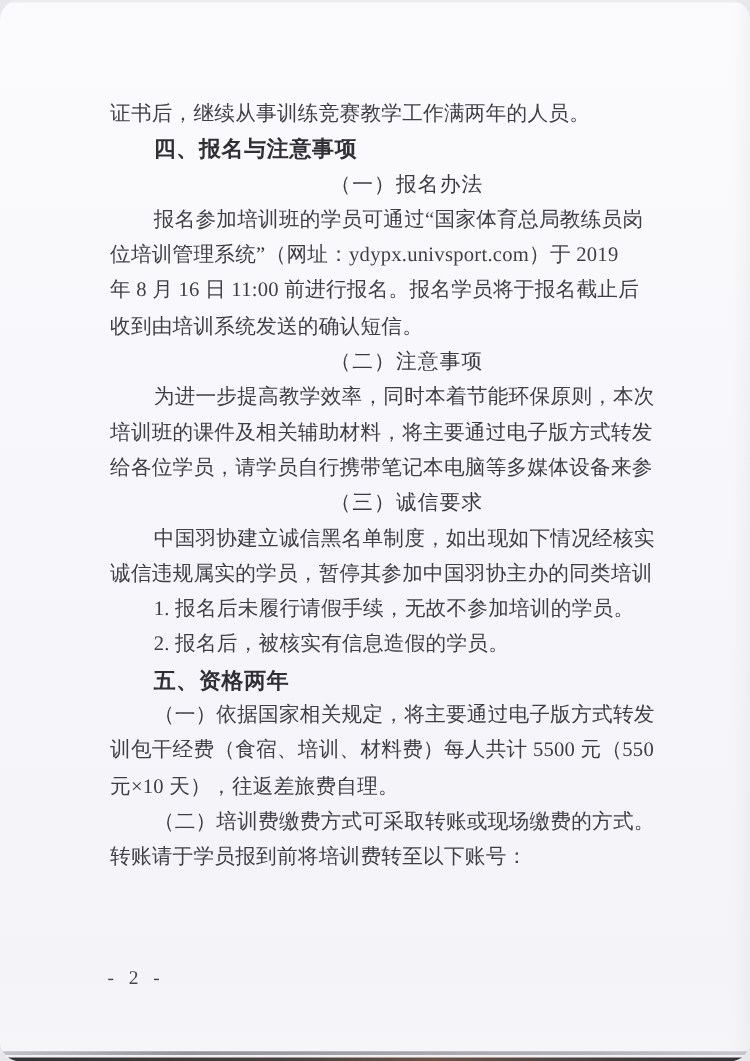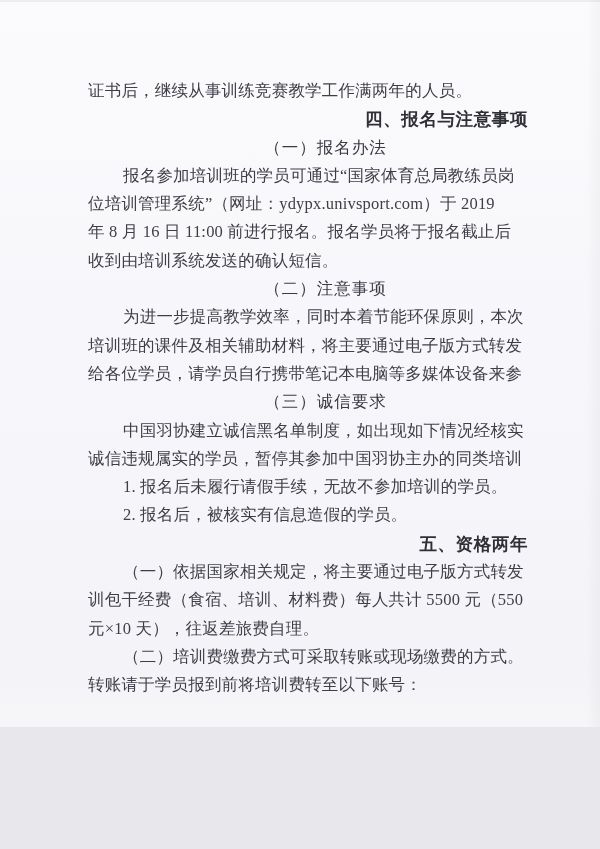--- a/index.html
+++ b/index.html
@@ -1,31 +1,32 @@
 <!DOCTYPE html>
 <html><head>
 <meta charset="utf-8">
 <style>
   html,body{margin:0;padding:0;background:#e8e8ec;}
   .page{
-    position:relative;width:600px;height:727px;overflow:hidden;
+    position:relative;width:600px;height:849px;overflow:hidden;
     background:linear-gradient(180deg,#fbfbfd 0%,#f7f7fb 45%,#f4f4f8 92%,#f6f6f9 100%);
     font-family:"Liberation Serif","DejaVu Serif",serif;
+    border-radius:16px;
   }
   .page::after{ 
     content:"";position:absolute;top:0;right:0;width:14px;height:100%;
     background:linear-gradient(90deg,rgba(0,0,0,0),rgba(0,0,0,0.03));pointer-events:none;
   }
   .edge-top{position:absolute;top:0;left:0;right:0;height:2px;background:#ececf1;}
   .content{position:absolute;left:88px;top:77px;width:440px;color:#3e3e47;font-size:16.5px;}
   .line{height:28.3px;line-height:28.3px;white-space:nowrap;letter-spacing:0.2px;}
   .line.indent{padding-left:35px;}
   .line.bold{
     font-weight:bold;color:#2f2f36;font-size:17.5px;
-    font-family:"Liberation Sans","DejaVu Sans",sans-serif;letter-spacing:0.6px;text-align:right;
+    font-family:"Liberation Sans","DejaVu Sans",sans-serif;letter-spacing:0.6px;
   }
   .line.kai{color:#3a3a43;letter-spacing:1px;text-align:center;}
   .page-number{
     position:absolute;left:86px;top:769px;height:28px;line-height:28px;
     font-size:15.5px;color:#46464e;letter-spacing:4px;
     font-family:"Liberation Serif","DejaVu Serif",serif;
   }
   .edge-bottom-line{
     position:absolute;left:0;right:0;top:841px;height:3px;
     background:linear-gradient(90deg,#c2c2c8,#929299 25%,#a6a6ad 55%,#b2b2b8 78%,#c8c8ce);

